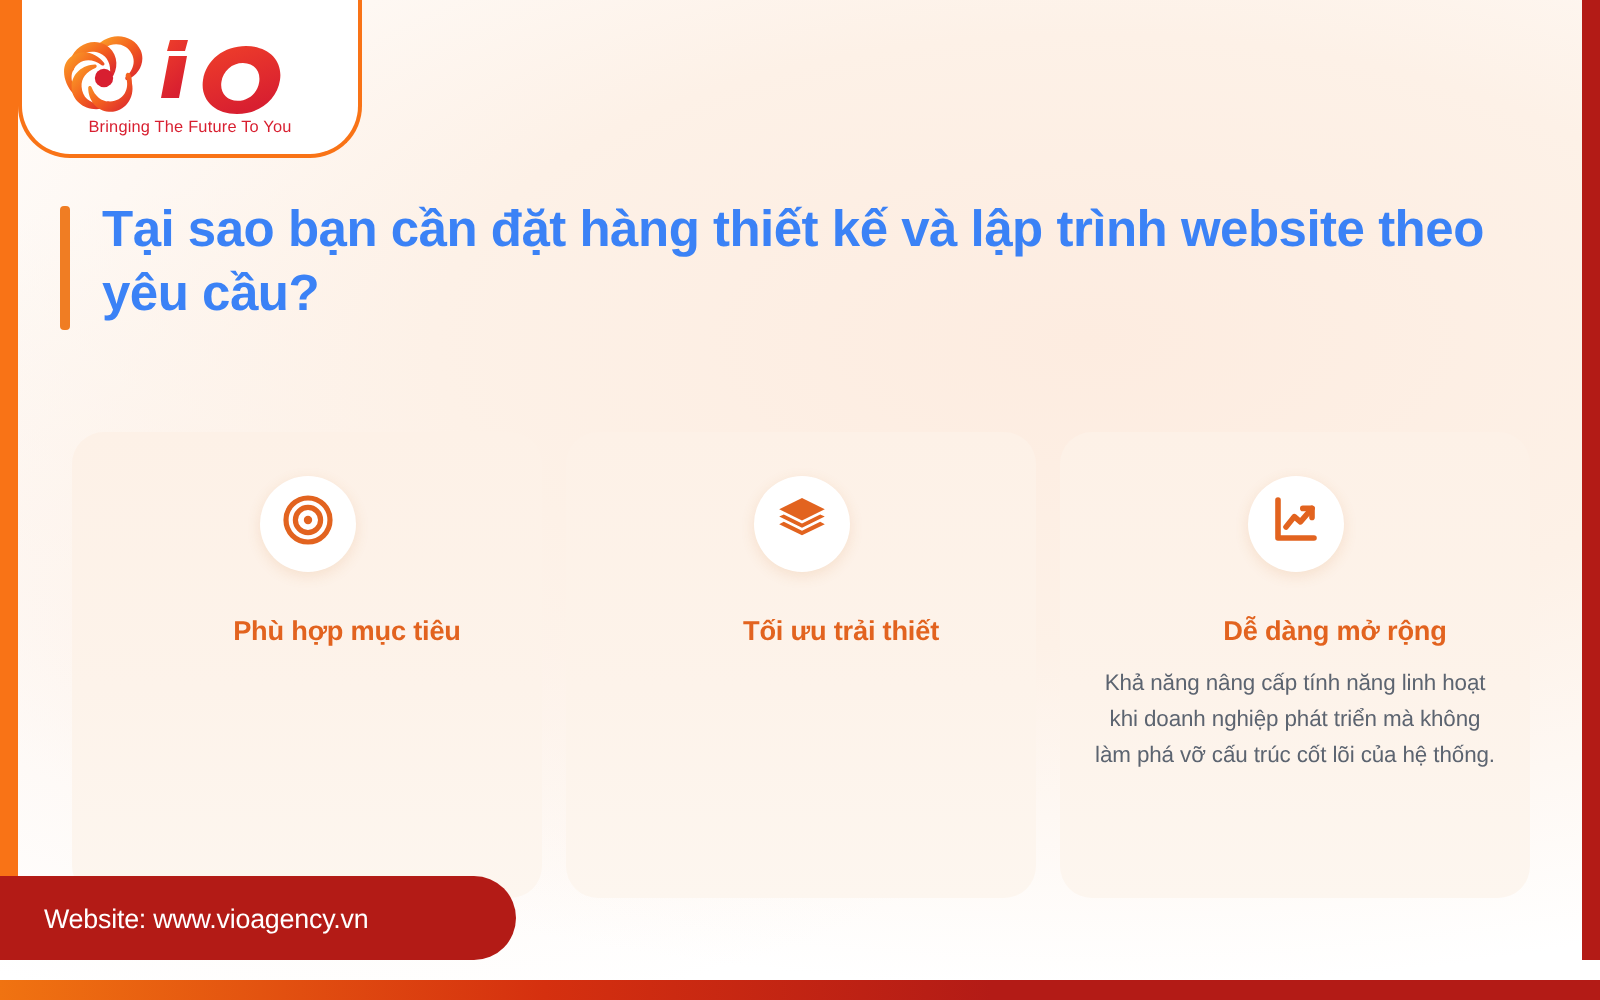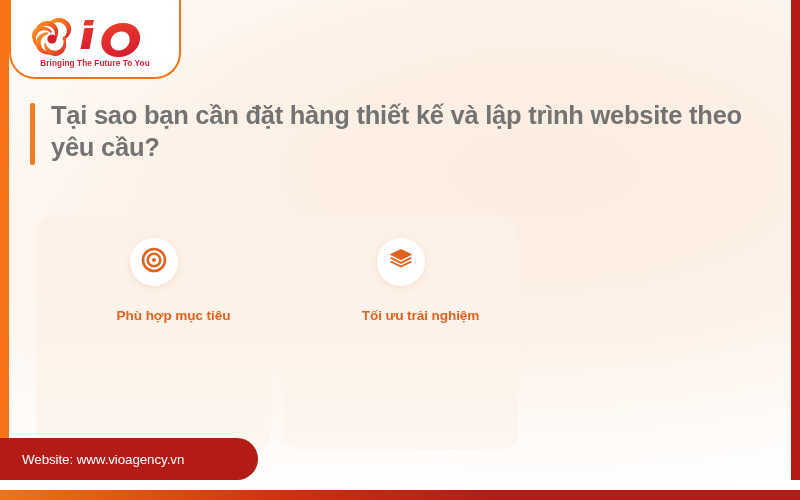--- a/index.html
+++ b/index.html
@@ -64,21 +64,21 @@
     display:flex;
     align-items:center;
     justify-content:center;
     gap:1px;
     margin-bottom:1px;
   }
   .logo-swirl { display:block; }
   .logo-io { display:block; }
   .logo-tagline {
     font-size:8.2px;
-    font-weight:700;
+    font-weight:400;
     color:#d81f30;
     letter-spacing:.1px;
     white-space:nowrap;
   }
 
   
   .headline-wrap {
     position:absolute;
     left:30px; top:99px;
     width:735px;
@@ -91,21 +91,21 @@
     background:#f07d23;
     border-radius:2px;
     flex:0 0 auto;
     margin-top:4px;
   }
   .headline {
     margin-left:16px;
     font-size:25.5px;
     line-height:1.27;
     font-weight:700;
-    color:#737373;
+    color:#3b82f6;
     letter-spacing:-.25px;
   }
 
   
   .cards {
     position:absolute;
     left:36px; top:216px;
     width:730px;
     display:flex;
     gap:12px;
@@ -241,23 +241,36 @@
     <div class="card">
       <div class="card-icon-circle">
         <span>
           <svg width="26" height="26" viewBox="0 0 26 26">
             <path fill="#e2631f" d="M13 2 24.4 7.6 13 13.2 1.6 7.6z"></path>
             <path fill="#e2631f" d="M13 14.7 22.1 10.2l2.3 1.1L13 16.9 1.6 11.3l2.3-1.1z"></path>
             <path fill="#e2631f" d="M13 18.4 22.1 13.9l2.3 1.2L13 20.6 1.6 15.1l2.3-1.2z"></path>
           </svg>
         </span>
       </div>
-      <div class="card-title">Tối ưu trải nghiệm</div>
-    </div>
-
+      <div class="card-title">Tối ưu trải thiết</div>
+    </div>
+
+    <div class="card">
+      <div class="card-icon-circle">
+        <span>
+          <svg width="26" height="26" viewBox="0 0 26 26">
+            <path d="M4 3v19h18" fill="none" stroke="#e2631f" stroke-width="2.8" stroke-linecap="round" stroke-linejoin="round"></path>
+            <path d="M8 16.5l4.2-5.2 3 2.6L21 7.2" fill="none" stroke="#e2631f" stroke-width="2.8" stroke-linecap="round" stroke-linejoin="round"></path>
+            <path d="M16.4 7.2H21v4.5" fill="none" stroke="#e2631f" stroke-width="2.8" stroke-linecap="round" stroke-linejoin="round"></path>
+          </svg>
+        </span>
+      </div>
+      <div class="card-title">Dễ dàng mở rộng</div>
+      <div class="card-body">Khả năng nâng cấp tính năng linh hoạt khi doanh nghiệp phát triển mà không làm phá vỡ cấu trúc cốt lõi của hệ thống.</div>
+    </div>
 
   </div>
 
   <div class="footer-banner">
     <span class="footer-banner-text">Website: www.vioagency.vn</span>
   </div>
   <div class="footer-bar"></div>
 
 </div>
 

